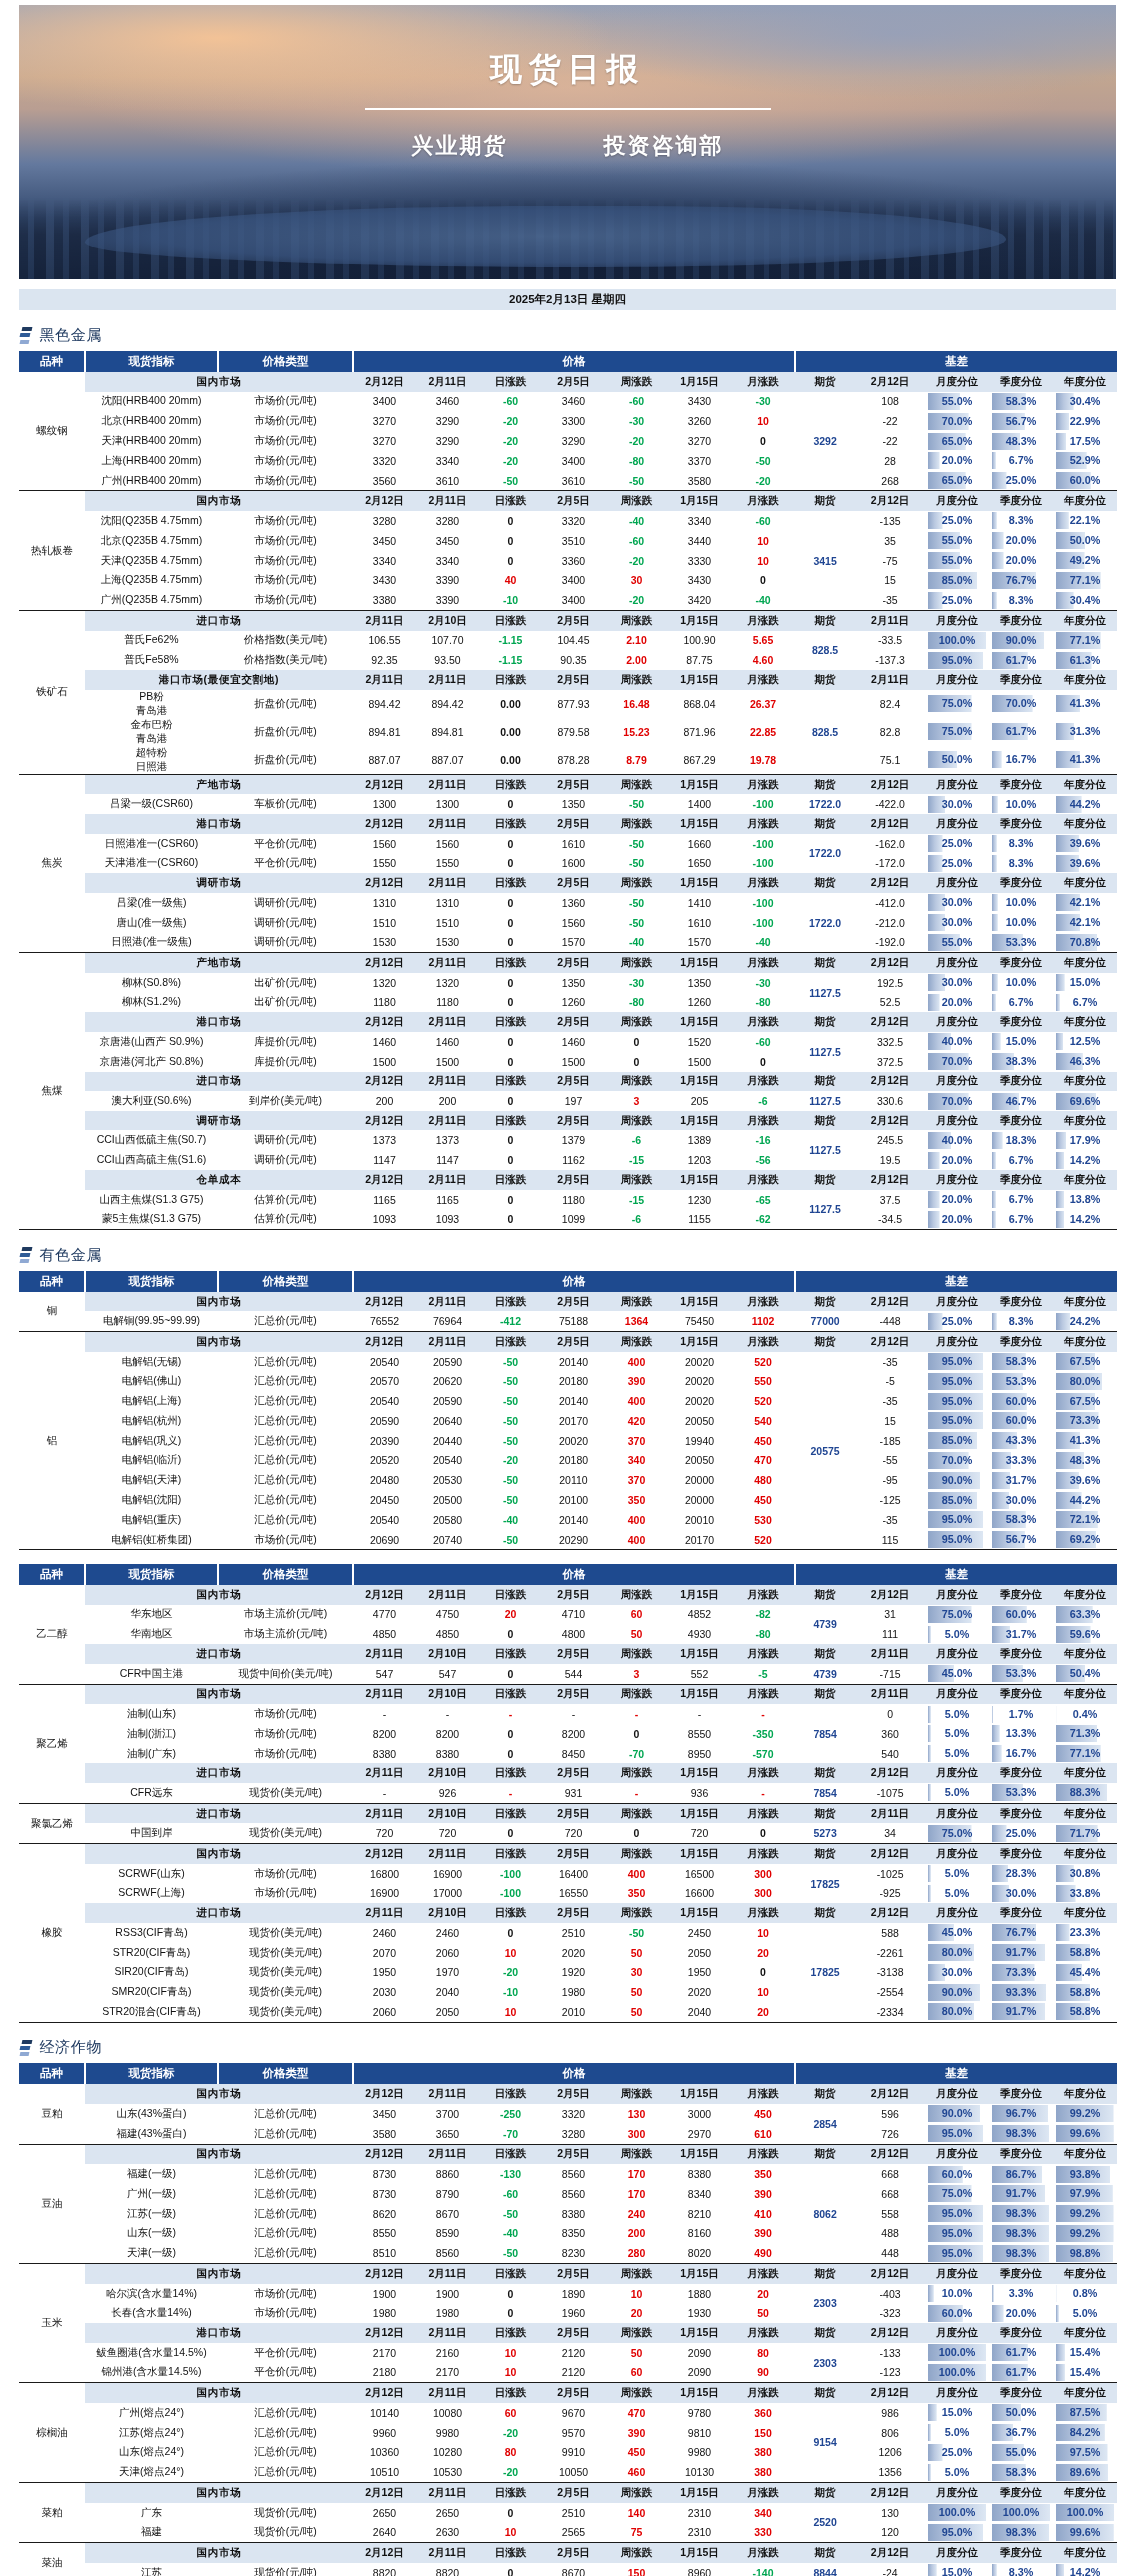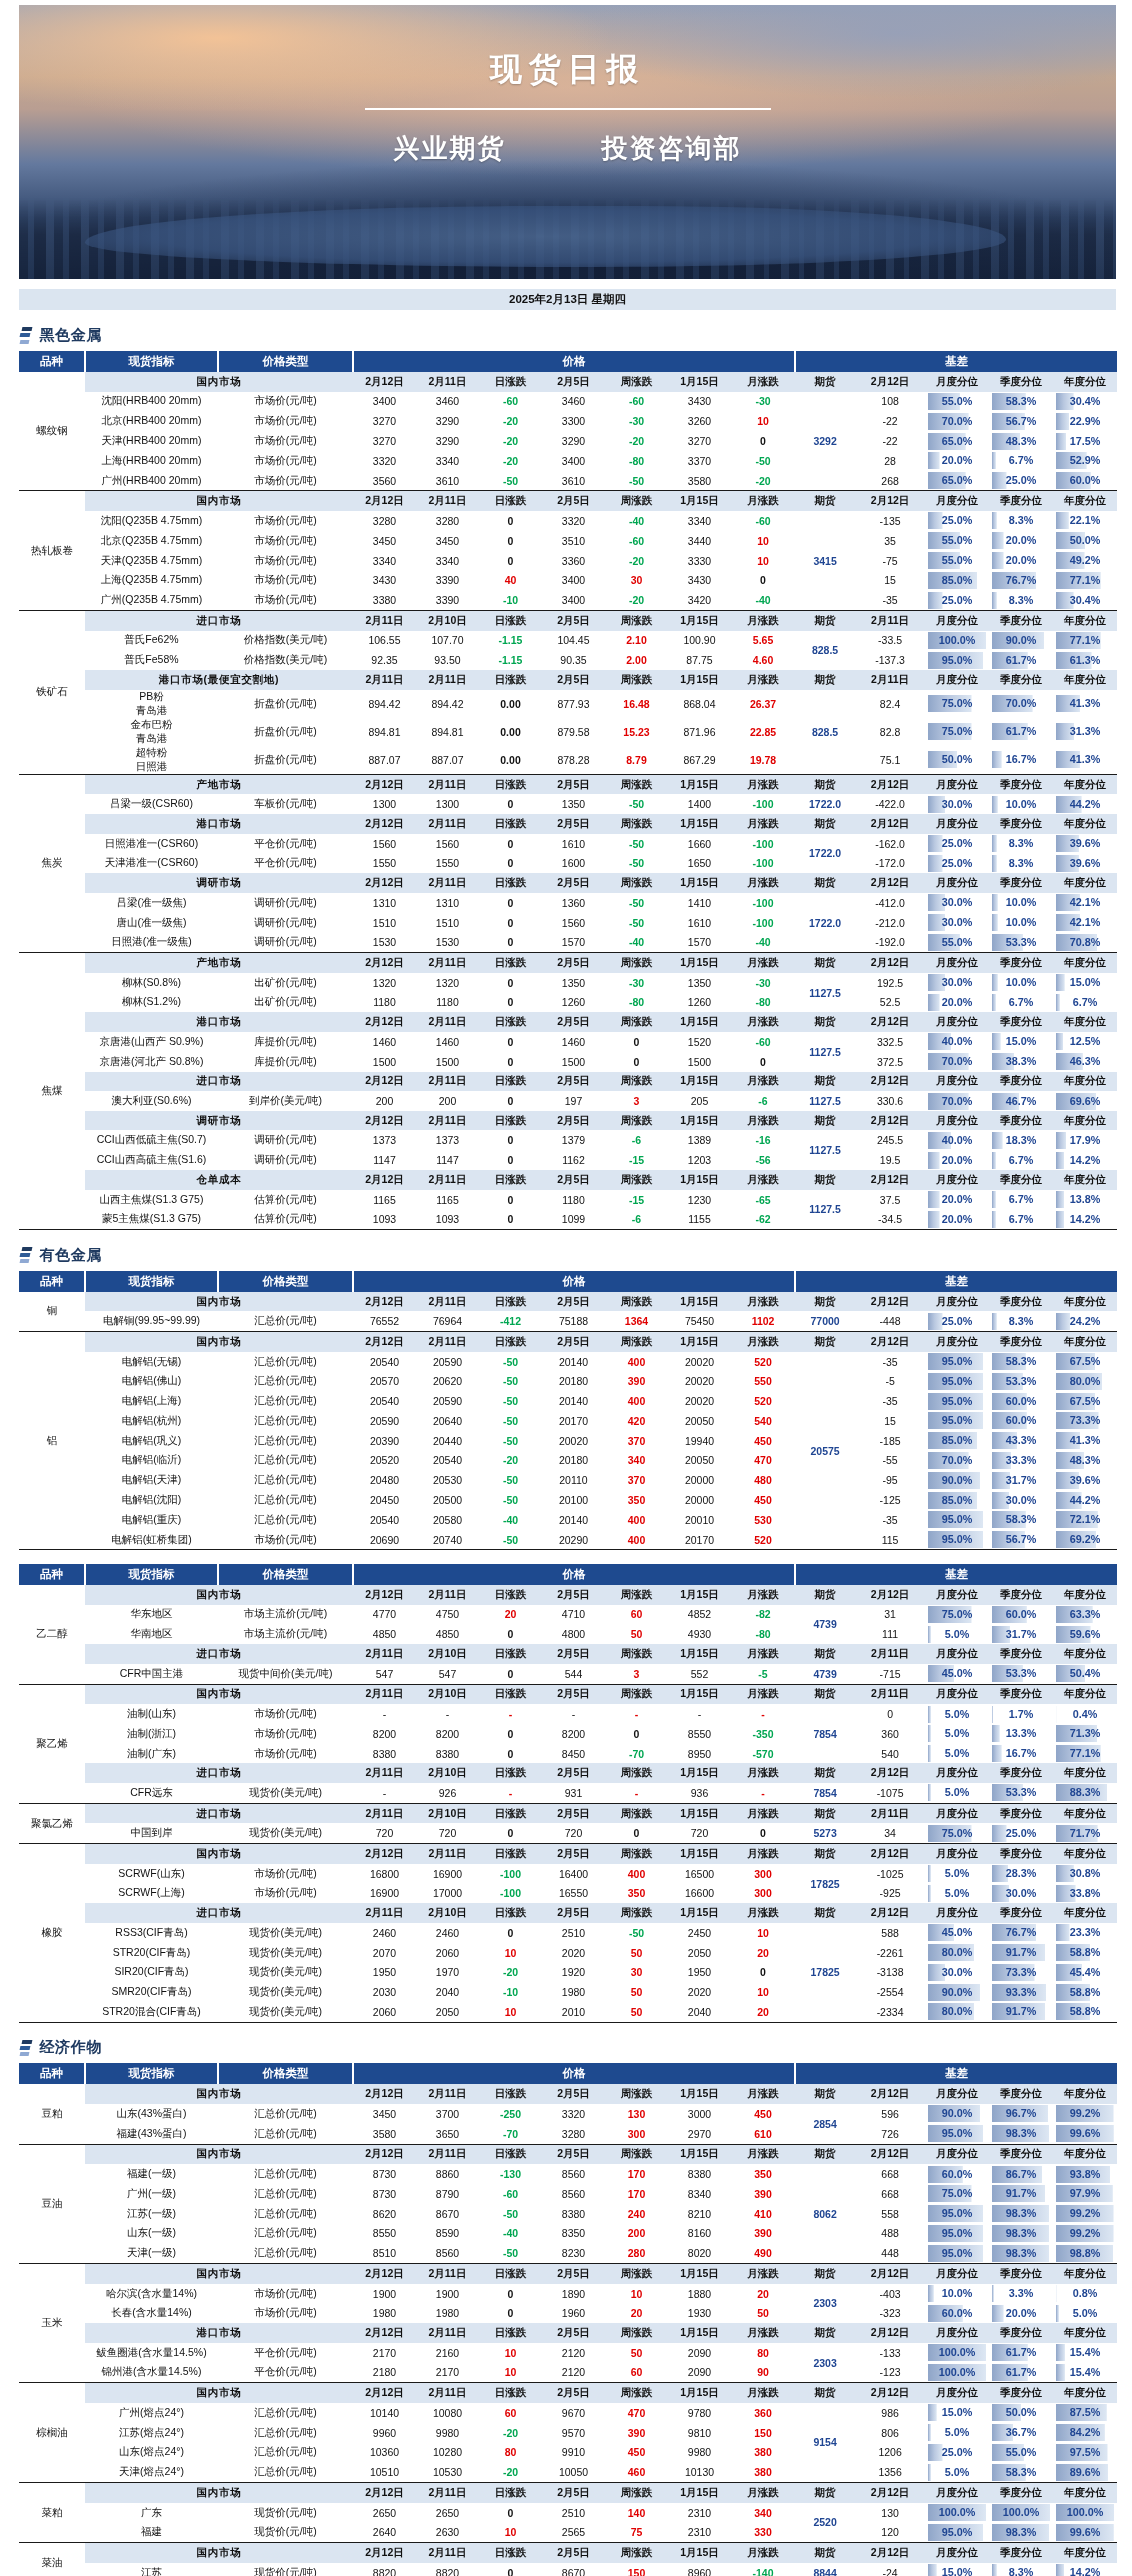--- a/index.html
+++ b/index.html
@@ -18,35 +18,35 @@
   .hero .skyline{position:absolute;left:0;right:0;bottom:0;height:81px;opacity:.55;
     background:
       repeating-linear-gradient(90deg,rgba(18,28,48,.9) 0 9.5px,rgba(40,58,88,.75) 9.5px 15px,rgba(14,22,40,.9) 15px 27px,rgba(52,70,100,.6) 27px 35px);
     -webkit-mask-image:linear-gradient(180deg,transparent 0,#000 45%);mask-image:linear-gradient(180deg,transparent 0,#000 45%);}
   .hero .river{position:absolute;left:6%;right:10%;bottom:12px;height:61px;border-radius:50% 40% 45% 55%/60% 55% 45% 40%;
     background:radial-gradient(ellipse at 50% 50%, #4f6c96 0%, #3a5580 60%, rgba(40,58,88,0) 100%);opacity:.8;}
   .hero-title{position:absolute;top:43px;left:0;width:100%;text-align:center;color:#fff;
     font-size:32px;font-weight:bold;letter-spacing:6.8px;text-shadow:0 0.7px 2px rgba(0,0,0,.25);}
   .hero-divider{position:absolute;top:103px;left:50%;transform:translateX(-50%);width:406px;height:1.4px;background:#fff;}
   .hero-sub{position:absolute;top:126px;left:0;width:100%;display:flex;justify-content:center;gap:96px;
-    color:#fff;font-size:26px;font-weight:bold;letter-spacing:2px;text-shadow:0 0.7px 2px rgba(0,0,0,.25);}
+    color:#fff;font-size:22px;font-weight:bold;letter-spacing:2px;text-shadow:0 0.7px 2px rgba(0,0,0,.25);}
 
   
   .datebar{margin-top:9.5px;height:21.6px;line-height:21.6px;background:#dbe5f0;text-align:center;
     font-size:11.5px;font-weight:bold;color:#111;}
 
   
   .section{margin-top:13.5px;}
   .sec-head{display:flex;align-items:center;margin:0 0 4px 0;height:23px;}
   .bullet{position:relative;width:15px;height:17.6px;flex:0 0 15px;}
   .bullet i{position:absolute;display:block;height:4px;}
   .bullet .b1{top:0.7px;left:3.4px;width:9.5px;background:#1f3a5f;transform:skewX(-12deg);}
   .bullet .b2{top:6.8px;left:1.4px;width:10px;background:#2e5b97;transform:skewX(-12deg);}
   .bullet .b3{top:13px;left:1.4px;width:8.8px;background:#8fa9d3;transform:skewX(-12deg);}
-  .sec-title{font-size:15px;font-weight:bold;color:#1f3a60;margin-left:5.4px;letter-spacing:0.7px;}
+  .sec-title{font-size:15px;font-weight:normal;color:#1f3a60;margin-left:5.4px;letter-spacing:0.7px;}
 
   
   table.rpt{width:1097px;border-collapse:collapse;table-layout:fixed;border-bottom:1.4px solid #1a1a1a;}
   table.rpt thead th{background:#1e4a8f;color:#fff;font-weight:bold;font-size:11.5px;height:21px;
     border-right:2px solid #fff;padding:0;}
   table.rpt thead th:last-child{border-right:none;}
   table.rpt td{height:19.6px;padding:0;text-align:center;font-size:10.5px;overflow:hidden;white-space:nowrap;}
   tbody.variety{border-top:1.4px solid #1a1a1a;}
   tbody.variety.first{border-top:none;}
   td.vcell{font-size:11.5px;background:#fff;}

